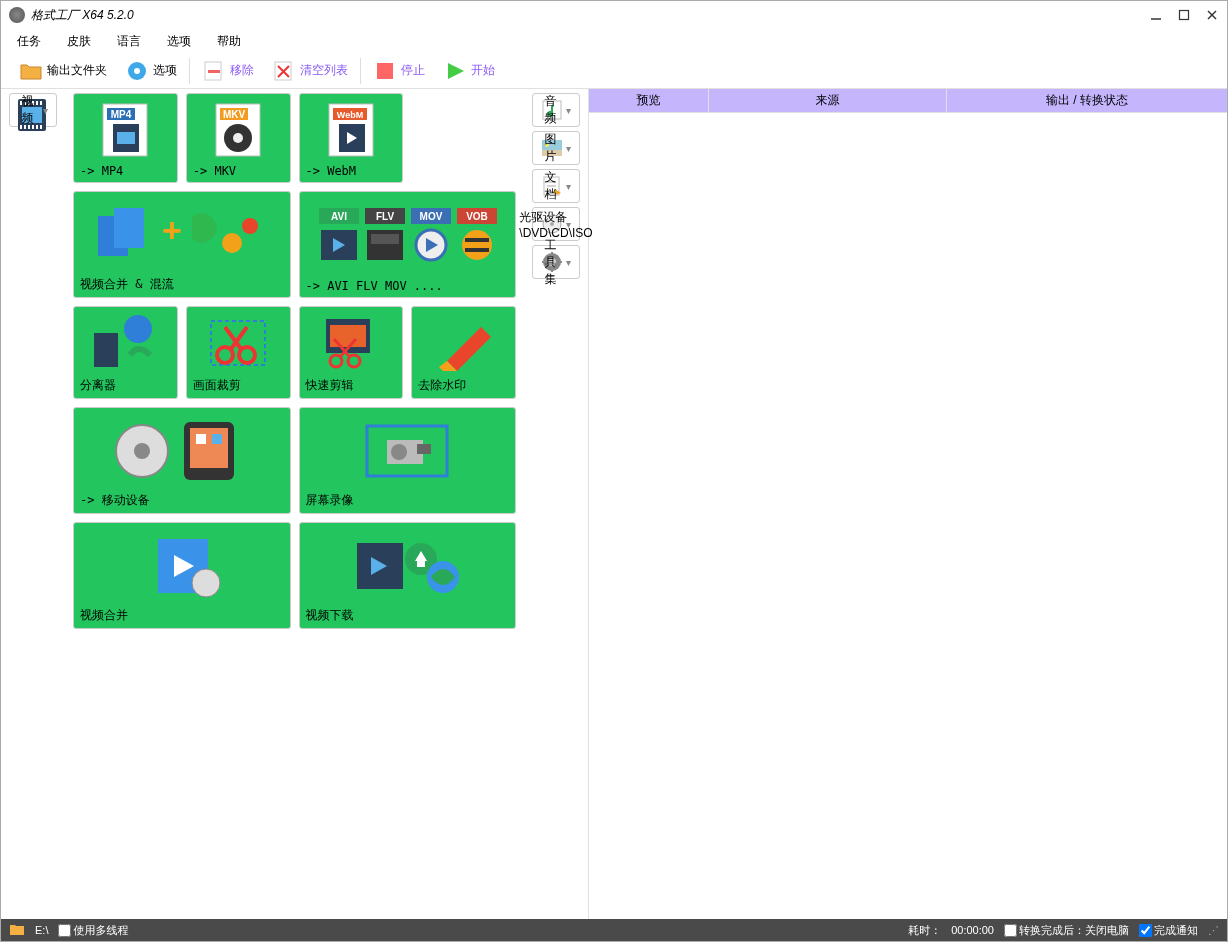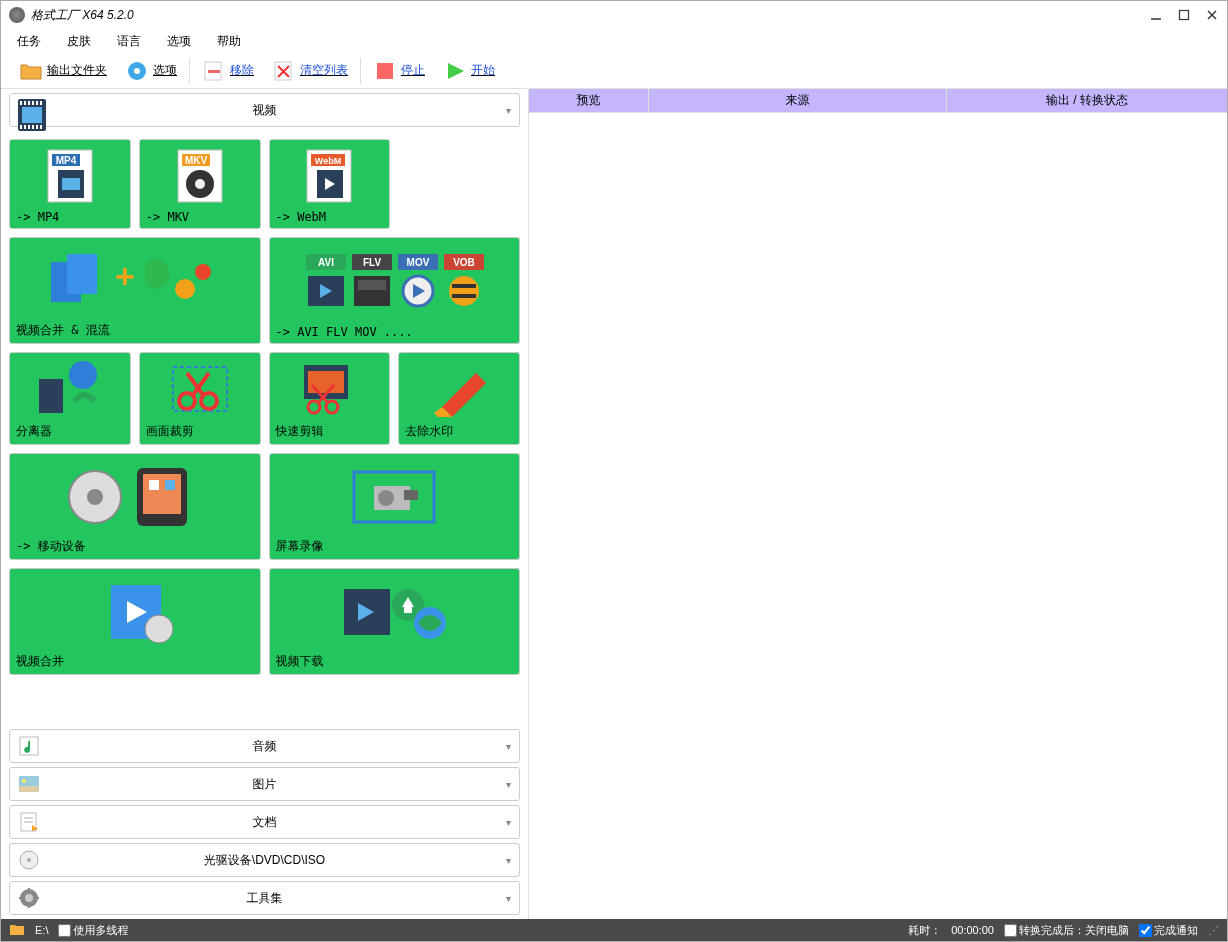--- a/index.html
+++ b/index.html
@@ -5,26 +5,26 @@
 * { box-sizing: border-box; margin: 0; padding: 0; }
 body { font-family: "Microsoft YaHei", Arial, sans-serif; font-size: 12px; background: #fff; overflow: hidden; }
 .window { width: 1228px; height: 942px; display: flex; flex-direction: column; border: 1px solid #aaa; }
 .titlebar { height: 28px; display: flex; align-items: center; padding: 0 8px; background: #fff; font-style: italic; }
 .titlebar .app-icon { width: 16px; height: 16px; margin-right: 6px; background: radial-gradient(circle,#888,#555); border-radius: 50%; }
 .titlebar .title { flex: 1; }
 .winbtns { display: flex; gap: 14px; align-items: center; }
 .winbtn { width: 14px; height: 14px; display: flex; align-items: center; justify-content: center; cursor: pointer; }
 .menubar { height: 24px; display: flex; align-items: center; padding: 0 16px; gap: 26px; background: #fff; }
 .menubar span { cursor: pointer; }
-.toolbar { height: 36px; display: flex; align-items: center; padding: 4px 12px; gap: 6px; background: #fff; border-bottom: 1px solid #e0e0e0; text-decoration: underline; }
+.toolbar { height: 36px; display: flex; align-items: center; padding: 4px 12px; gap: 6px; background: #fff; border-bottom: 1px solid #e0e0e0; }
 .tbtn { display: flex; align-items: center; gap: 4px; padding: 2px 6px; cursor: pointer; }
-.tbtn.dim { color: #1d4ed8; }
+.tbtn.dim { color: #8b5cf6; }
 .tbtn .ic { width: 24px; height: 24px; display: flex; align-items: center; justify-content: center; }
 .content { flex: 1; display: flex; overflow: hidden; }
-.left { width: 528px; display: flex; flex-direction: column; border-right: 1px solid #e0e0e0; }
+.left { width: 588px; display: flex; flex-direction: row; border-right: 1px solid #e0e0e0; }
 .accordion { padding: 4px 8px; }
 .acc-head { height: 34px; display: flex; align-items: center; border: 1px solid #ccc; border-radius: 3px; padding: 0 8px; background: #fff; position: relative; cursor: pointer; margin-bottom: 4px; }
 .acc-head .acc-icon { width: 22px; height: 22px; margin-right: 8px; }
 .acc-head .acc-label { position: absolute; left: 50%; transform: translateX(-50%); }
 .acc-head .chev { position: absolute; right: 8px; color: #888; font-size: 10px; }
 .acc-body { flex: 1; overflow-y: auto; padding: 4px 8px; }
 .grid4 { display: grid; grid-template-columns: repeat(4,1fr); gap: 8px; margin-bottom: 8px; }
 .grid2 { display: grid; grid-template-columns: repeat(2,1fr); gap: 8px; margin-bottom: 8px; }
 .tile { border: 1px solid #ccc; border-radius: 3px; background: #22c55e; padding: 6px 6px 4px 6px; cursor: pointer; display: flex; flex-direction: column; }
 .tile .art { flex: 1; display: flex; align-items: center; justify-content: center; min-height: 60px; }

